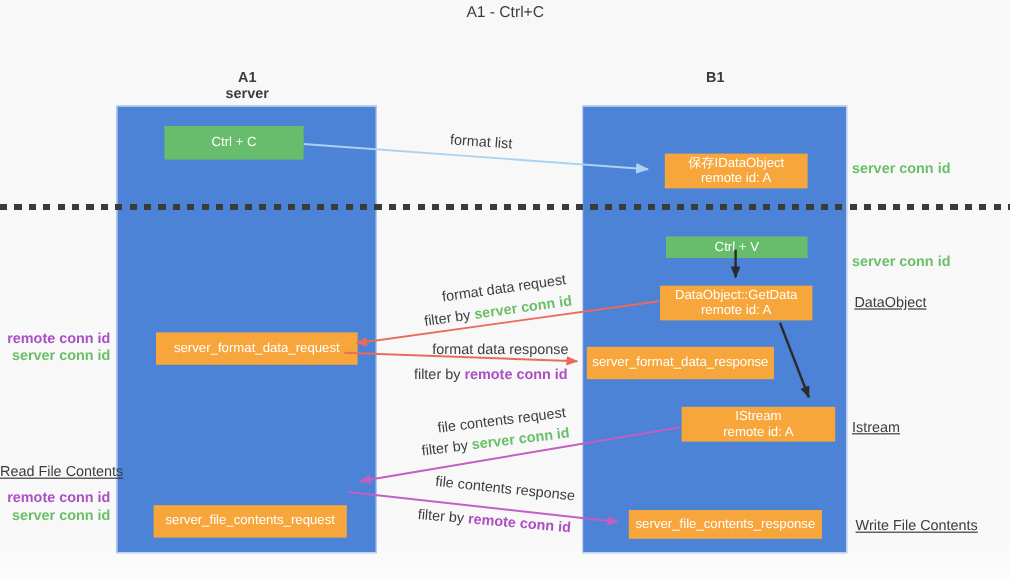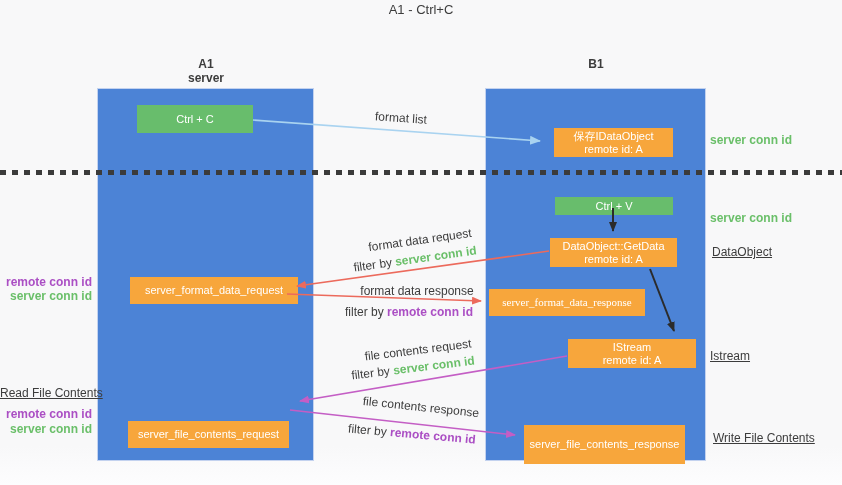--- a/index.html
+++ b/index.html
@@ -69,34 +69,34 @@
 
   <div class="node orange" style="left:550px;top:238px;width:127px;height:29px;">
     <div>DataObject::GetData</div>
     <div>remote id: A</div>
   </div>
 
   <div class="node orange" style="left:130px;top:277px;width:168px;height:27px;text-align:right;">
     <div>server_format_data_request</div>
   </div>
 
-  <div class="node orange" style="left:489px;top:289px;width:156px;height:27px;font-family:Liberation Serif, serif;">
+  <div class="node orange" style="left:489px;top:289px;width:156px;height:27px;">
     <div>server_format_data_response</div>
   </div>
 
   <div class="node orange" style="left:568px;top:339px;width:128px;height:29px;">
     <div>IStream</div>
     <div>remote id: A</div>
   </div>
 
   <div class="node orange" style="left:128px;top:393px;width:161px;height:27px;margin-top:28px;">
     <div>server_file_contents_request</div>
   </div>
 
-  <div class="node orange" style="left:524px;top:425px;width:161px;height:39px;">
+  <div class="node orange" style="left:524px;top:425px;width:161px;height:24px;">
     <div>server_file_contents_response</div>
   </div>
 
   <div class="flow" style="left:401px;top:118px;transform:translate(-50%,-50%) rotate(4deg);">format list</div>
 
   <div class="flow" style="left:420px;top:240px;transform:translate(-50%,-50%) rotate(-8deg);">format data request</div>
   <div class="flow" style="left:415px;top:259px;transform:translate(-50%,-50%) rotate(-8deg);">
     <span>filter by</span>
     <span class="cid-green">server conn id</span>
   </div>

